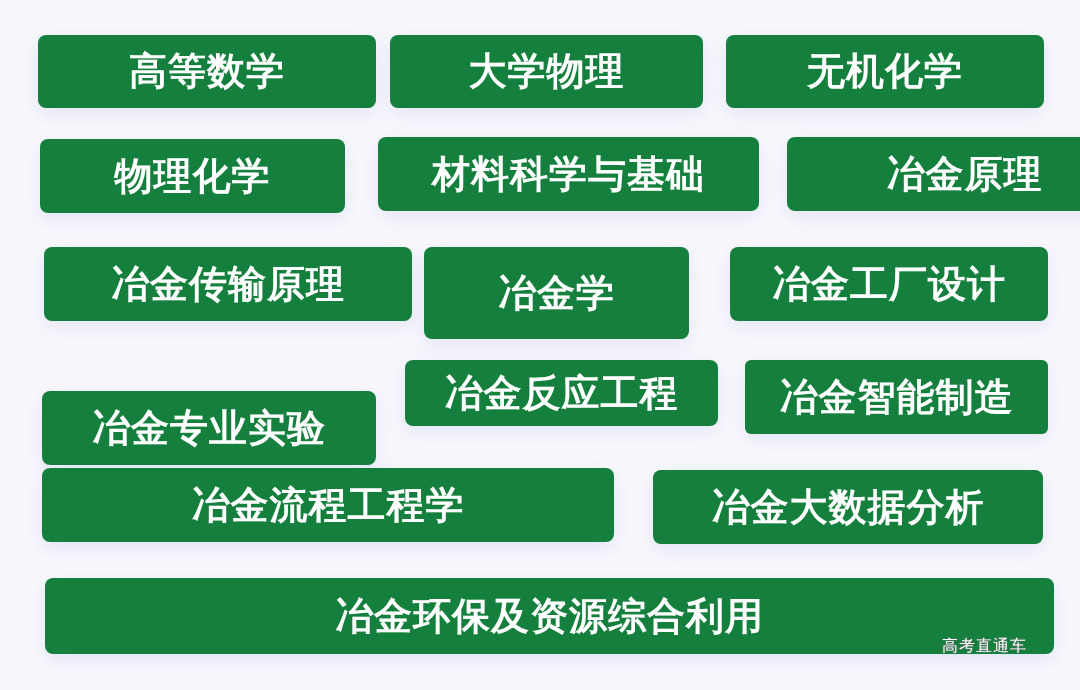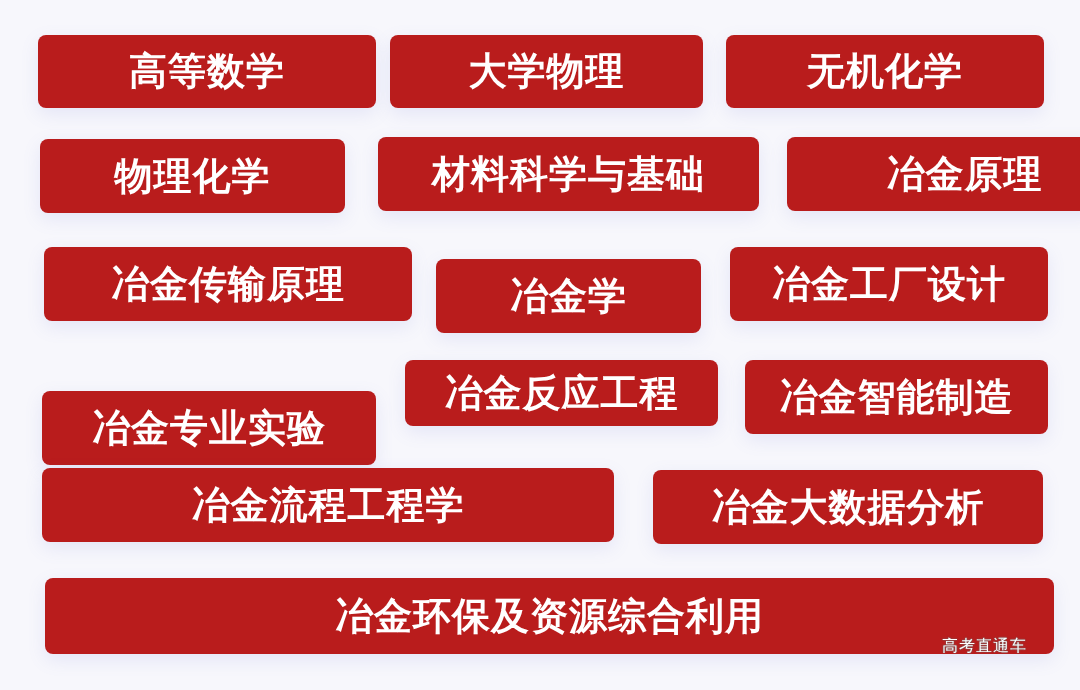--- a/index.html
+++ b/index.html
@@ -4,21 +4,21 @@
 <style>
   html, body { margin: 0; padding: 0; }
   body {
     width: 1080px; height: 690px;
     background: #f7f7fc;
     position: relative; overflow: hidden;
     font-family: "DejaVu Sans", "Liberation Sans", sans-serif;
   }
   .tile {
     position: absolute;
-    background: #b91c1c;
+    background: #15803d;
     border-radius: 8px;
     box-shadow: 0 6px 18px rgba(120, 130, 210, 0.14);
     color: #ffffff;
     display: flex; align-items: center; justify-content: center;
     font-size: 38px; font-weight: bold;
     letter-spacing: 1px;
     white-space: nowrap;
   }
   .watermark {
     position: absolute;
@@ -34,23 +34,23 @@
 <body>
 
 <div id="tiles">
     <div class="tile" style="left: 38px; top: 35px; width: 338px; height: 73px;">高等数学</div>
     <div class="tile" style="left: 390px; top: 35px; width: 313px; height: 73px;">大学物理</div>
     <div class="tile" style="left: 726px; top: 35px; width: 318px; height: 73px;">无机化学</div>
     <div class="tile" style="left: 40px; top: 139px; width: 305px; height: 74px;">物理化学</div>
     <div class="tile" style="left: 378px; top: 137px; width: 381px; height: 74px;">材料科学与基础</div>
     <div class="tile" style="left: 787px; top: 137px; width: 265px; height: 74px; padding-left: 45px;">冶金原理</div>
     <div class="tile" style="left: 44px; top: 247px; width: 368px; height: 74px;">冶金传输原理</div>
-    <div class="tile" style="left: 436px; top: 247px; width: 265px; height: 74px; margin-top: 12px;">冶金学</div>
+    <div class="tile" style="left: 424px; top: 247px; width: 265px; height: 92px;">冶金学</div>
     <div class="tile" style="left: 730px; top: 247px; width: 318px; height: 74px;">冶金工厂设计</div>
     <div class="tile" style="left: 42px; top: 360px; width: 334px; height: 74px; margin-top: 31px;">冶金专业实验</div>
     <div class="tile" style="left: 405px; top: 360px; width: 313px; height: 66px;">冶金反应工程</div>
-    <div class="tile" style="left: 745px; top: 360px; width: 303px; height: 74px;">冶金智能制造</div>
+    <div class="tile" style="left: 745px; top: 360px; width: 303px; height: 74px; border-radius: 6px;">冶金智能制造</div>
     <div class="tile" style="left: 42px; top: 468px; width: 572px; height: 74px;">冶金流程工程学</div>
     <div class="tile" style="left: 653px; top: 470px; width: 390px; height: 74px;">冶金大数据分析</div>
     <div class="tile" style="left: 45px; top: 578px; width: 1009px; height: 76px;">冶金环保及资源综合利用</div>
   </div>
 
 <div class="watermark">高考直通车</div>
 
 </body></html>

